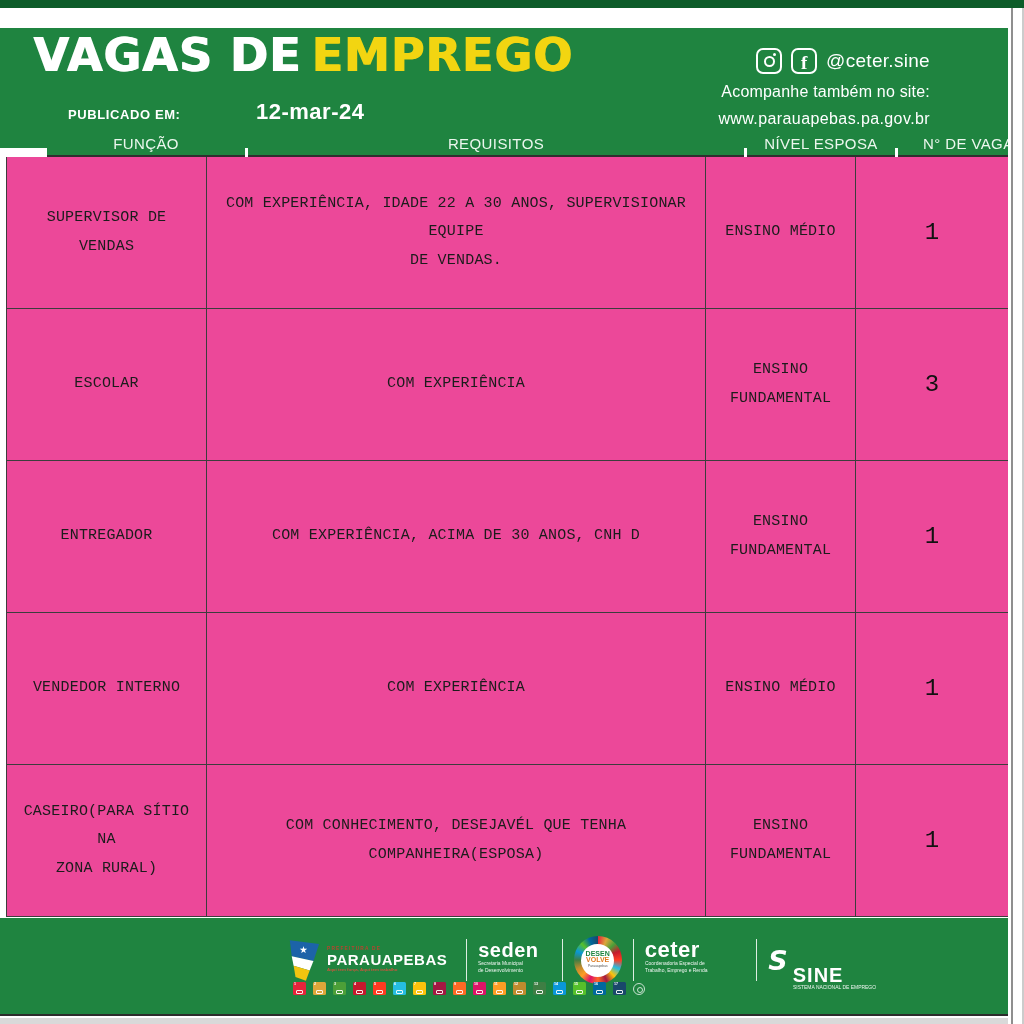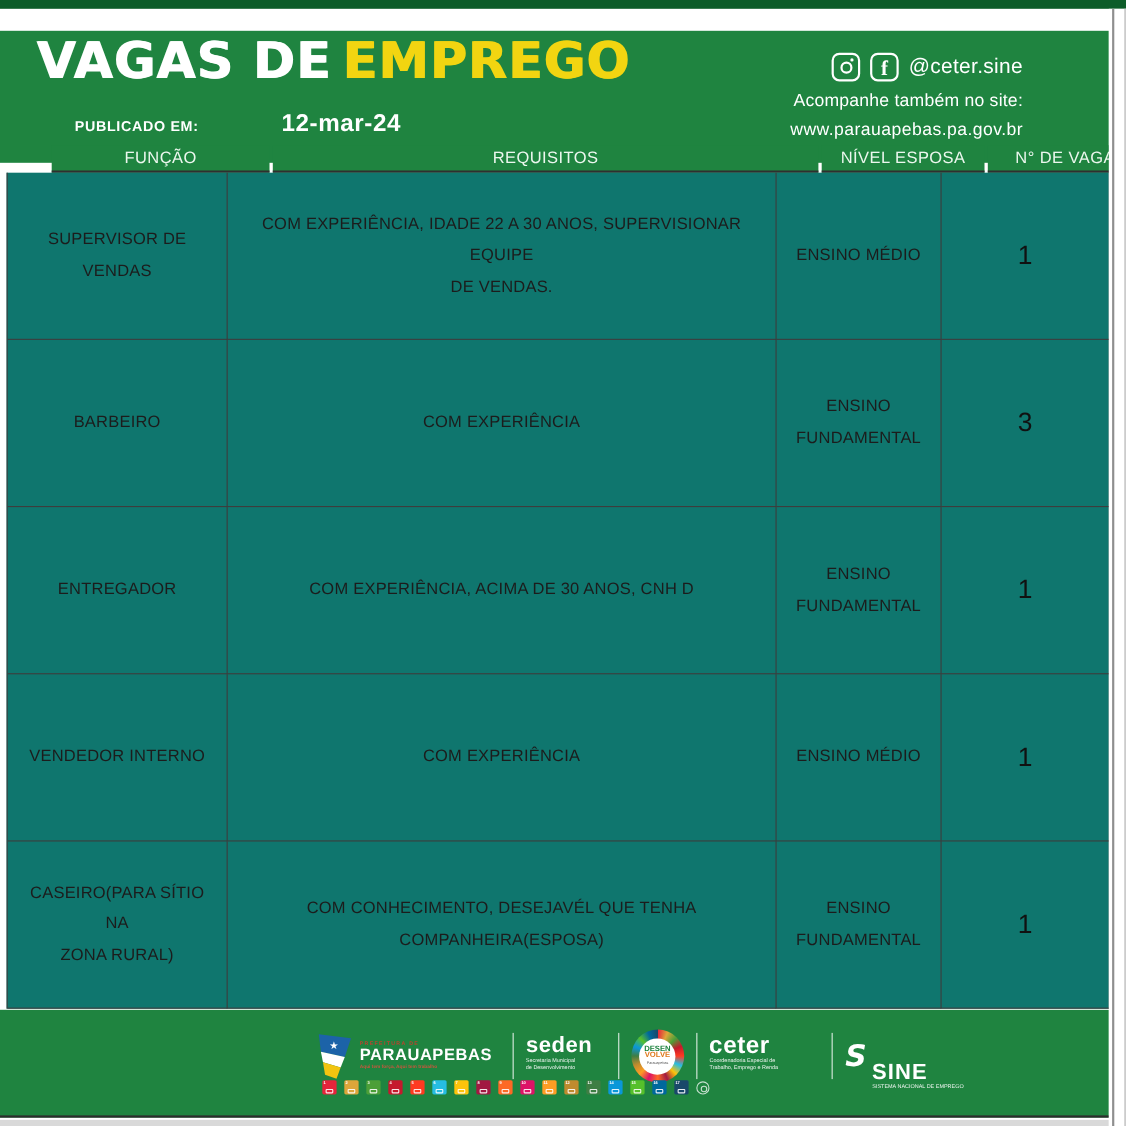--- a/index.html
+++ b/index.html
@@ -32,21 +32,21 @@
   .site-line1{font-size:16px;margin-top:9px;letter-spacing:.2px;}
   .site-line2{font-size:16px;margin-top:9px;letter-spacing:.4px;}
   
   .thead{position:absolute;left:6px;top:132px;width:1002px;height:25px;display:grid;
     grid-template-columns:198px 496px 148px 151px;column-gap:3px;padding-left:41px;}
   .th{background:#1f8440;border-bottom:2px solid #2f2f2f;display:flex;align-items:center;
     justify-content:center;color:#ecf7ee;font-size:15px;letter-spacing:.4px;}
   
   .tbody{position:absolute;left:6px;top:157px;width:1002px;display:grid;
     grid-template-columns:200px 499px 150px 153px;grid-auto-rows:152px;
-    border-left:1px solid #3d3d3d;background:#0f766e;}
+    border-left:1px solid #3d3d3d;background:#ec4899;font-family:Liberation Mono, monospace;}
   .tb-cell{display:flex;align-items:center;justify-content:center;text-align:center;
     border-right:1px solid #3d3d3d;border-bottom:1px solid #3d3d3d;padding:0 13px;
     font-size:15px;line-height:1.9;color:#1c1c1c;white-space:pre-line;letter-spacing:.2px;}
   .tb-cell.vagas{font-size:24px;color:#111111;letter-spacing:0;}
   
   .footer{position:absolute;left:0;top:918px;width:1008px;height:98px;background:#1f8440;
     border-bottom:2px solid #2c2c2c;}
   .bottom-pad{position:absolute;left:0;top:1018px;width:1008px;height:6px;background:#d9d9d9;}
   .logos{position:absolute;left:287px;top:15px;height:54px;display:flex;align-items:center;gap:11px;color:#fff;}
   .vdiv{width:1px;height:42px;background:rgba(255,255,255,.85);}
@@ -124,21 +124,21 @@
     <div class="th">NÍVEL ESPOSA</div>
     <div class="th">N° DE VAGAS</div>
   </div>
 
   <div class="tbody">
       <div class="tb-cell cell-funcao">SUPERVISOR DE VENDAS</div>
       <div class="tb-cell cell-requisitos">COM EXPERIÊNCIA, IDADE 22 A 30 ANOS, SUPERVISIONAR EQUIPE
 DE VENDAS.</div>
       <div class="tb-cell cell-nivel-escolar">ENSINO MÉDIO</div>
       <div class="tb-cell cell-vagas vagas">1</div>
-      <div class="tb-cell cell-funcao">BARBEIRO</div>
+      <div class="tb-cell cell-funcao">ESCOLAR</div>
       <div class="tb-cell cell-requisitos">COM EXPERIÊNCIA</div>
       <div class="tb-cell cell-nivel-escolar">ENSINO
 FUNDAMENTAL</div>
       <div class="tb-cell cell-vagas vagas">3</div>
       <div class="tb-cell cell-funcao">ENTREGADOR</div>
       <div class="tb-cell cell-requisitos">COM EXPERIÊNCIA, ACIMA DE 30 ANOS, CNH D</div>
       <div class="tb-cell cell-nivel-escolar">ENSINO
 FUNDAMENTAL</div>
       <div class="tb-cell cell-vagas vagas">1</div>
       <div class="tb-cell cell-funcao">VENDEDOR INTERNO</div>

